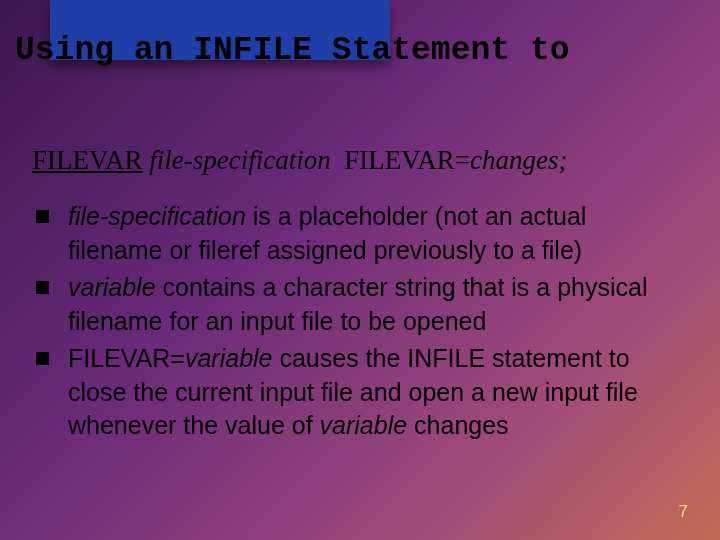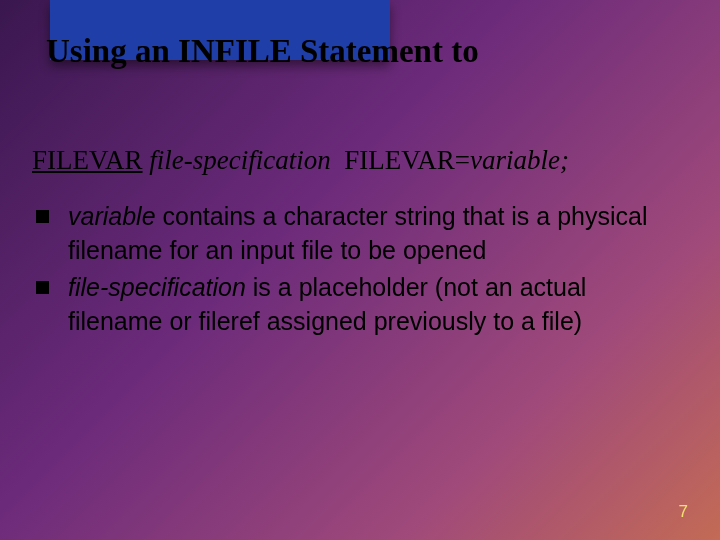--- a/index.html
+++ b/index.html
@@ -24,23 +24,23 @@
     left: 50px;
     width: 340px;
     height: 60px;
     background: #1f3ea8;
     z-index: 0;
     box-shadow: 0 6px 10px rgba(0,0,0,0.45);
   }
   .title {
     position: absolute;
     top: 32px;
-    left: 46px;
+    left: 15px;
     right: 50px;
-    font-family: Liberation Serif, serif;
+    font-family: Liberation Mono, monospace;
     font-size: 33px;
     font-weight: bold;
     line-height: 1.18;
     z-index: 2;
     color: #000;
     letter-spacing: 0px;
   }
   .title .line2 {
     padding-left: 52px;
     display: block;
@@ -96,32 +96,36 @@
 <div class="slide">
   <div class="blue-block"></div>
 
   <div class="title">
     <span>Using an INFILE Statement to</span><br>
   </div>
 
   <div class="syntax">
     <span class="under">FILEVAR</span>
     <span class="it">file-specification</span>&nbsp;
-    <span>FILEVAR=</span><span class="it">variable;</span>
+    <span>FILEVAR=</span><span class="it">changes;</span>
   </div>
 
   <div class="bullets">
+
+    <div class="bullet">
+      <span class="sq"></span>
+      <span class="it">file-specification</span><span> is a placeholder (not an actual filename or fileref assigned previously to a file)</span>
+    </div>
 
     <div class="bullet">
       <span class="sq"></span>
       <span class="it">variable </span><span> contains a character string that is a physical filename for an input file to be opened</span>
     </div>
 
     <div class="bullet">
       <span class="sq"></span>
-      <span class="it">file-specification</span><span> is a placeholder (not an actual filename or fileref assigned previously to a file)</span>
+      <span>FILEVAR=</span><span class="it">variable</span><span> causes the INFILE statement to close the current input file and open a new input file whenever the value of </span><span class="it">variable</span><span> changes</span>
     </div>
-
 
   </div>
 
   <div class="pagenum">7</div>
 </div>
 
 </body></html>

